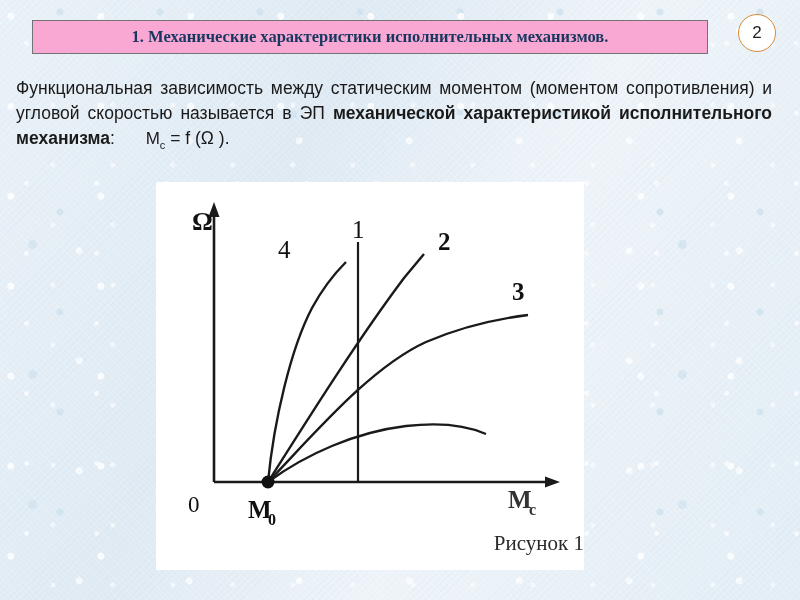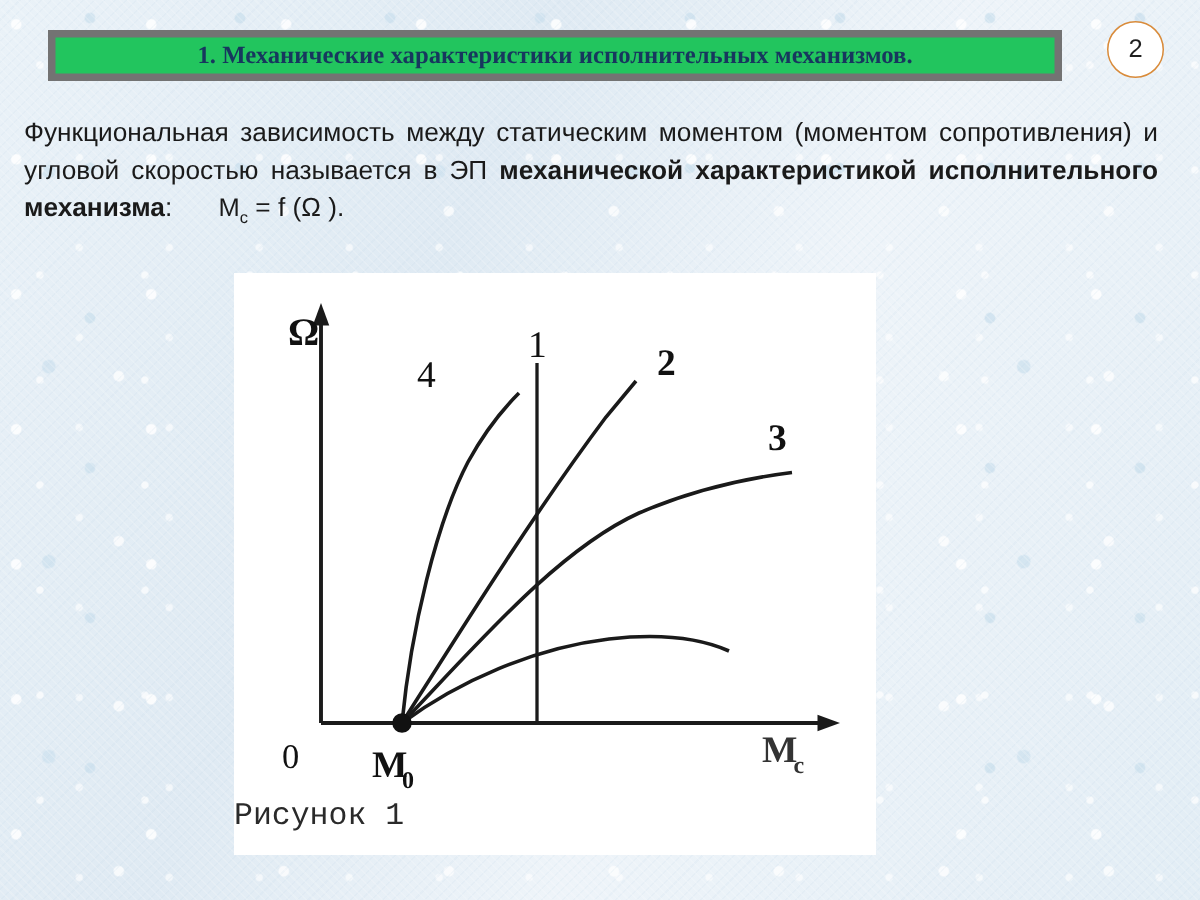--- a/index.html
+++ b/index.html
@@ -38,22 +38,22 @@
       repeating-linear-gradient(-45deg, rgba(190,212,230,0.25) 0 1px, rgba(190,212,230,0) 1px 5px);
   }
 
   
   .title-bar {
     position: absolute;
     left: 32px;
     top: 20px;
     width: 676px;
     height: 34px;
-    background: #22c55e;
-    border: 5px solid #737373;
+    background: #f9a8d4;
+    border: 1px solid #737373;
     box-sizing: border-box;
     display: flex;
     align-items: center;
     justify-content: center;
   }
   .title-bar .title-text {
     font-family: "Liberation Serif", serif;
     font-weight: bold;
     font-size: 16.5px;
     color: #17375e;
@@ -112,22 +112,22 @@
     height: 388px;
     background: #ffffff;
     box-sizing: border-box;
   }
   .figure svg { display: block; }
   .fig-caption {
     position: absolute;
     left: 0;
     right: 0;
     bottom: 14px;
-    text-align: left;
-    font-family: Liberation Mono, monospace;
+    text-align: right;
+    font-family: Liberation Serif, serif;
     font-size: 21px;
     color: #2a2a2a;
   }
 </style>
 </head>
 <body>
 
 <div class="bg"></div>
 <div class="noise"></div>
 

